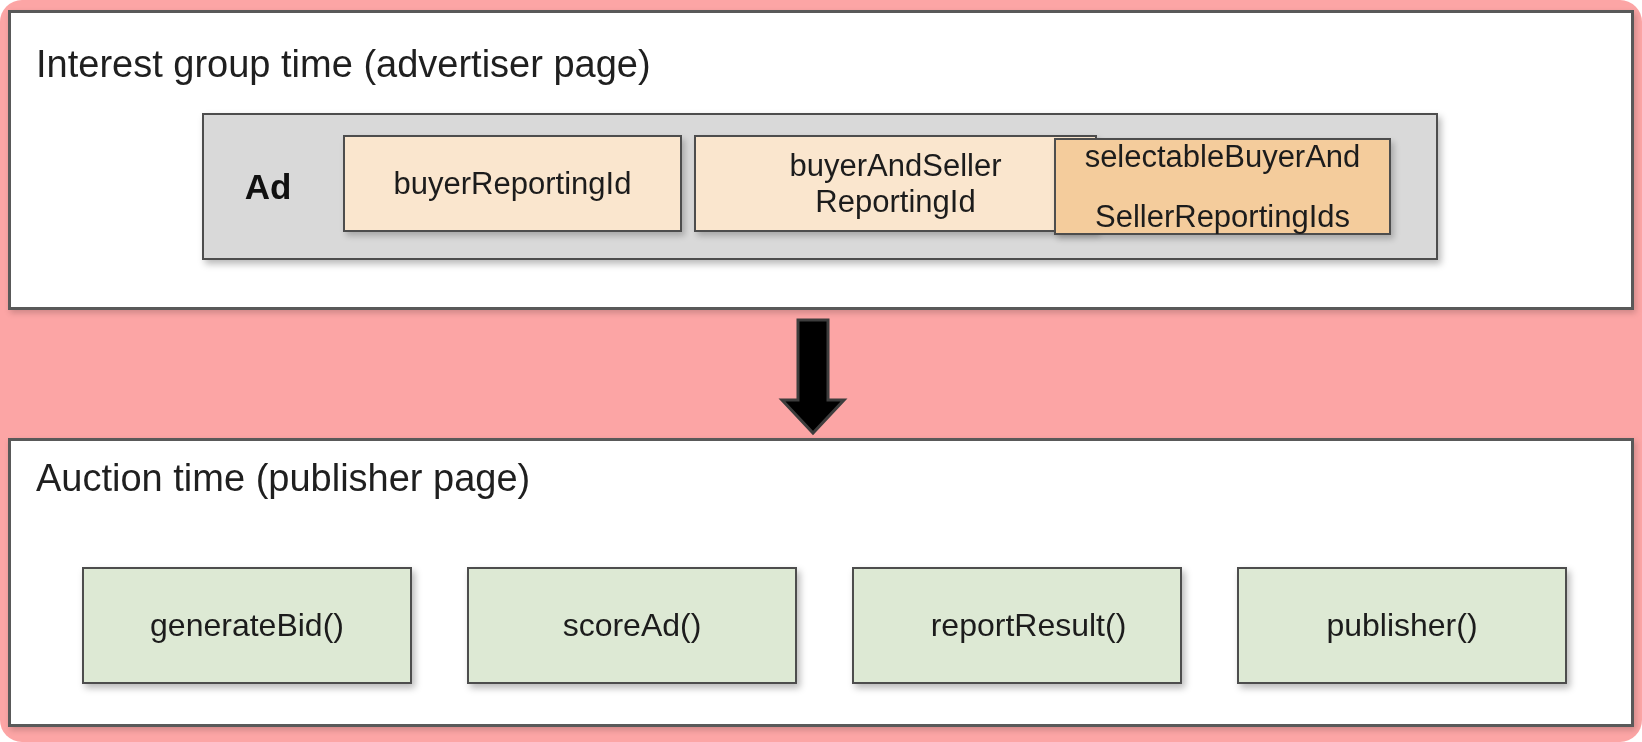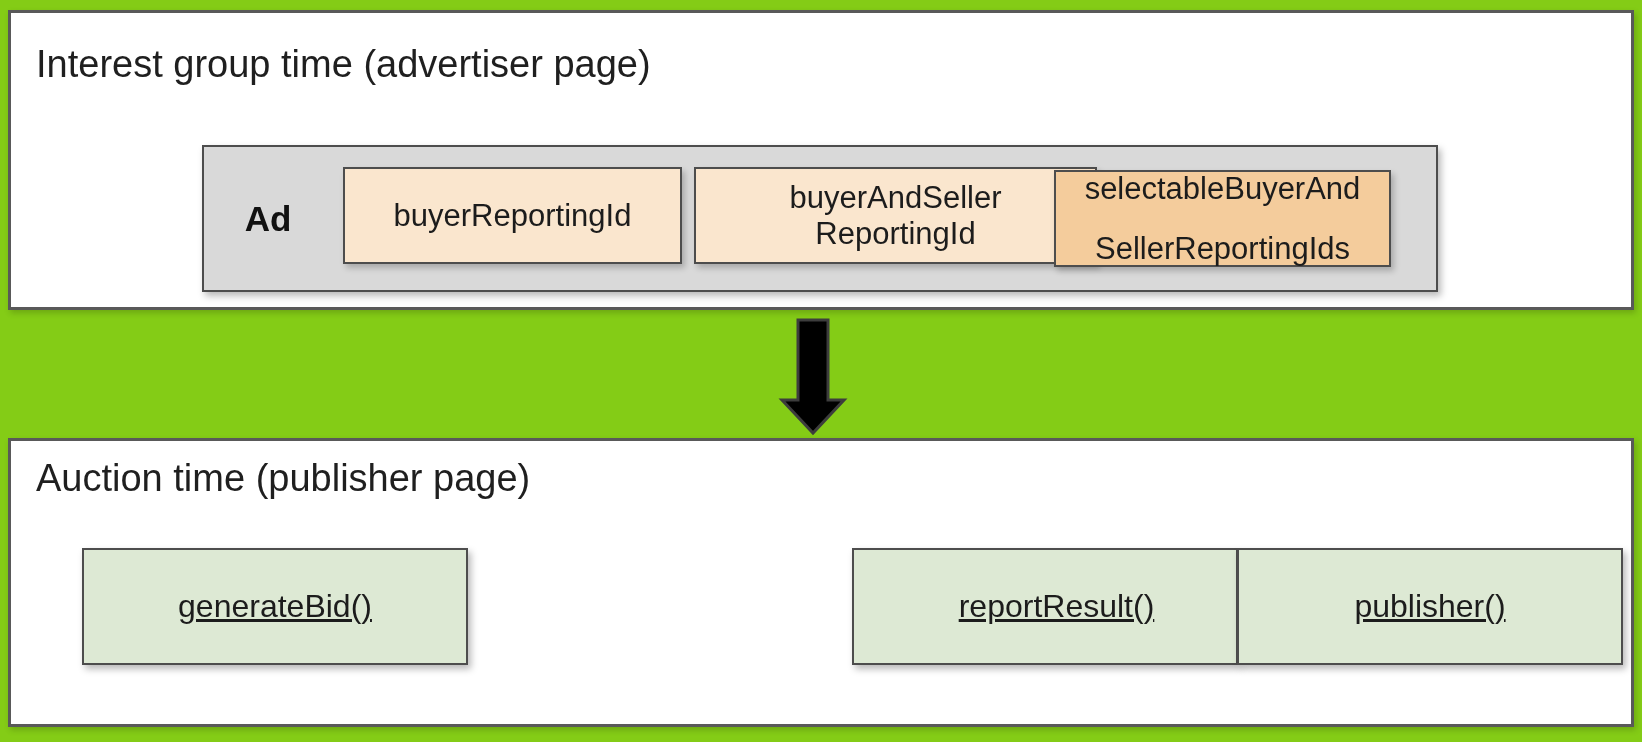--- a/index.html
+++ b/index.html
@@ -5,23 +5,24 @@
   html, body {
     margin: 0;
     padding: 0;
     background: #ffffff;
     font-family: "Liberation Sans", "DejaVu Sans", sans-serif;
   }
   .page {
     position: relative;
     width: 1642px;
     height: 742px;
-    background: #84cc16;
+    background: #fca5a5;
     overflow: hidden;
     color: #1f1f1f;
+    border-radius: 22px;
   }
   .section {
     position: absolute;
     background: #ffffff;
     border: 3px solid #595959;
     box-sizing: border-box;
     box-shadow: 2px 3px 6px rgba(0,0,0,0.18);
   }
   .section-top  { left: 8px;  top: 10px;  width: 1626px; height: 300px; }
   .section-bottom { left: 8px; top: 438px; width: 1626px; height: 289px; }
@@ -39,21 +40,20 @@
   .ad-container {
     position: absolute;
     left: 191px;           
     top: 100px;            
     width: 1236px;
     height: 147px;
     background: #d9d9d9;
     border: 2px solid #4d4d4d;
     box-sizing: border-box;
     box-shadow: 3px 4px 7px rgba(0,0,0,0.28);
-    margin-top: 32px;
   }
   .ad-label {
     position: absolute;
     left: 0;
     top: 0;
     width: 128px;
     height: 100%;
     display: flex;
     align-items: center;
     justify-content: center;
@@ -85,33 +85,32 @@
   .down-arrow {
     position: absolute;
     left: 770px;
     top: 317px;
     width: 86px;
     height: 120px;
   }
 
   .fn-box {
     position: absolute;
-    top: 548px;
-    width: 386px;
+    top: 567px;
+    width: 330px;
     height: 117px;
     background: #dde9d4;
     border: 2px solid #4d4d4d;
     box-sizing: border-box;
     display: flex;
     align-items: center;
     justify-content: center;
     font-size: 32px;
     color: #1c1c1c;
     box-shadow: 3px 4px 7px rgba(0,0,0,0.28);
-    text-decoration: underline;
   }
   .fn-box-1 { left: 82px; }
   .fn-box-2 { left: 467px; }
   .fn-box-3 { left: 852px; padding-left: 23px; }
   .fn-box-4 { left: 1237px; }
 </style>
 </head>
 <body>
 
 <div class="page">
@@ -143,20 +142,23 @@
     <polygon points="28,3 58,3 58,83 74,83 43,116 12,83 28,83" fill="#000000" stroke="#3d3d3d" stroke-width="3" stroke-linejoin="miter"></polygon>
   </svg>
 
   <div class="section section-bottom">
     <div class="section-title">Auction time (publisher page)</div>
   </div>
 
   <div class="fn-box fn-box-1">
     <span>generateBid()</span>
   </div>
+  <div class="fn-box fn-box-2">
+    <span>scoreAd()</span>
+  </div>
   <div class="fn-box fn-box-3">
     <span>reportResult()</span>
   </div>
   <div class="fn-box fn-box-4">
     <span>publisher()</span>
   </div>
 
 </div>
 
 </body></html>

